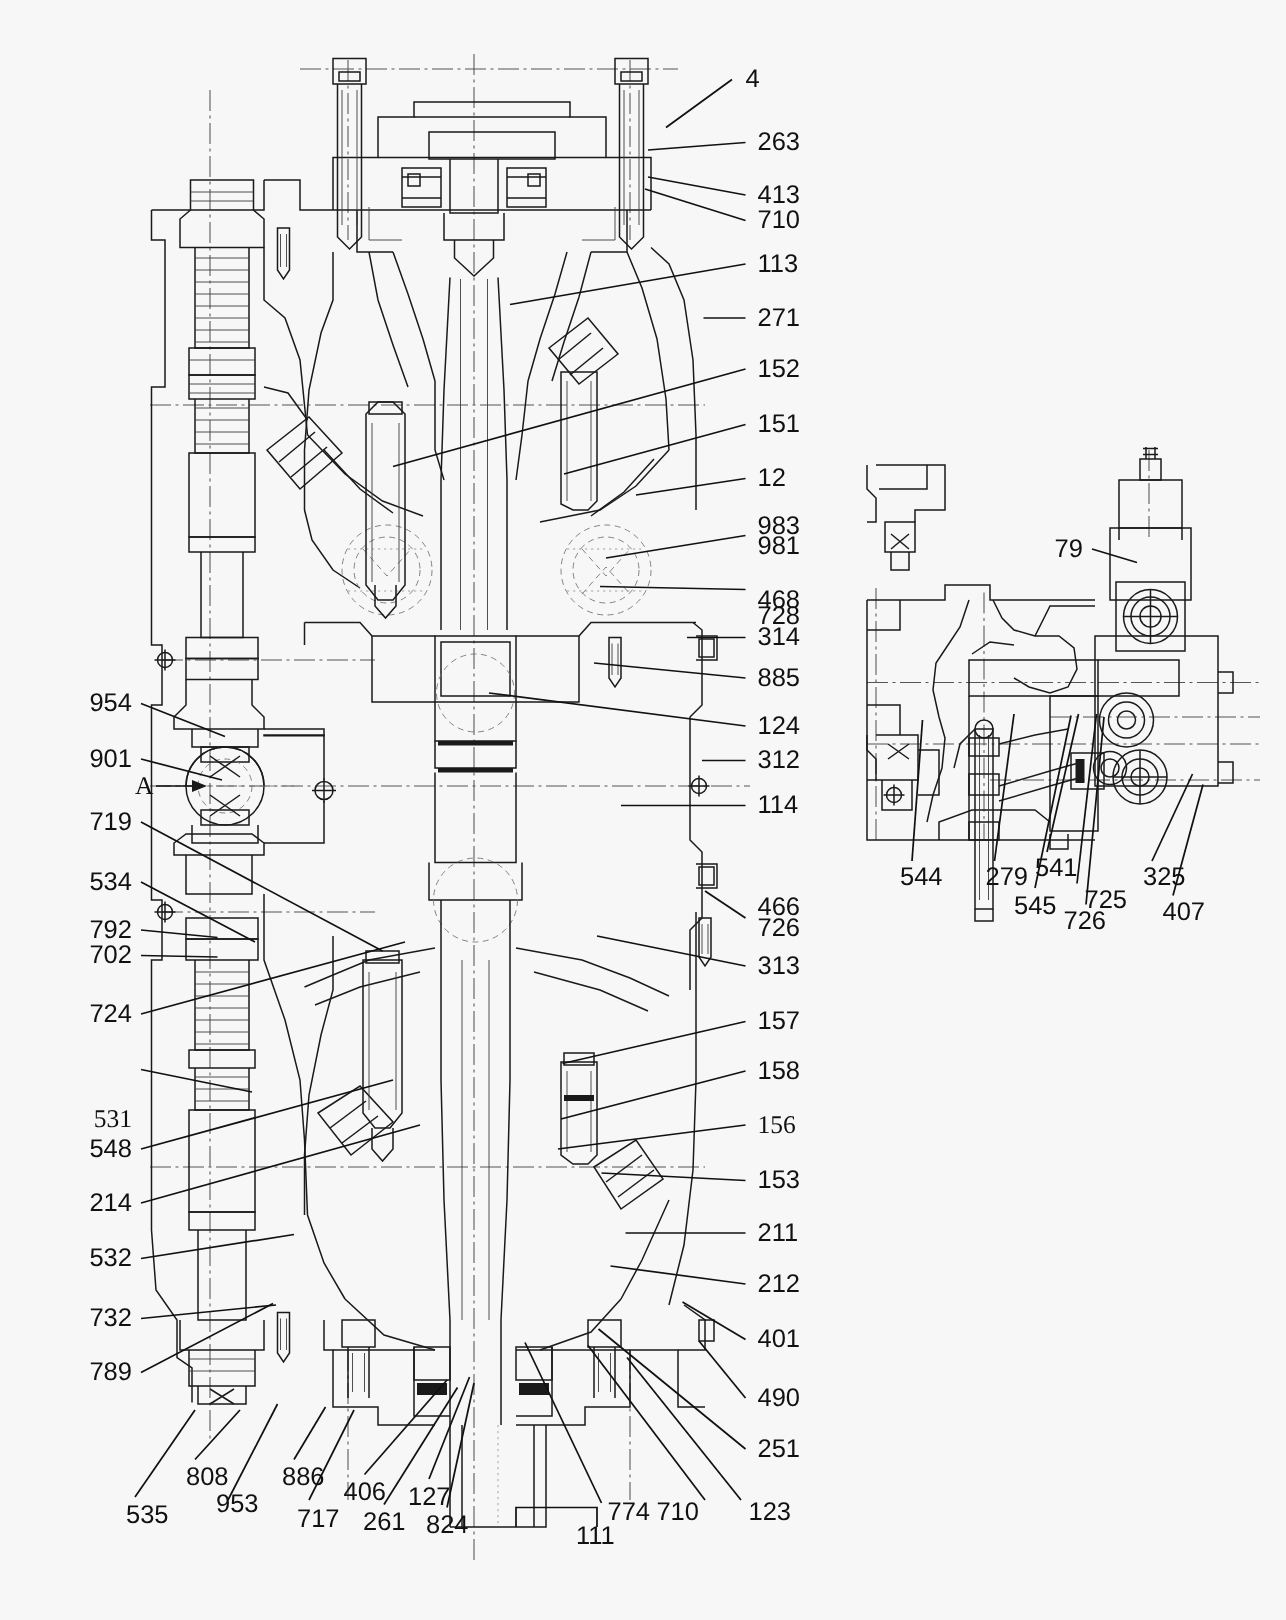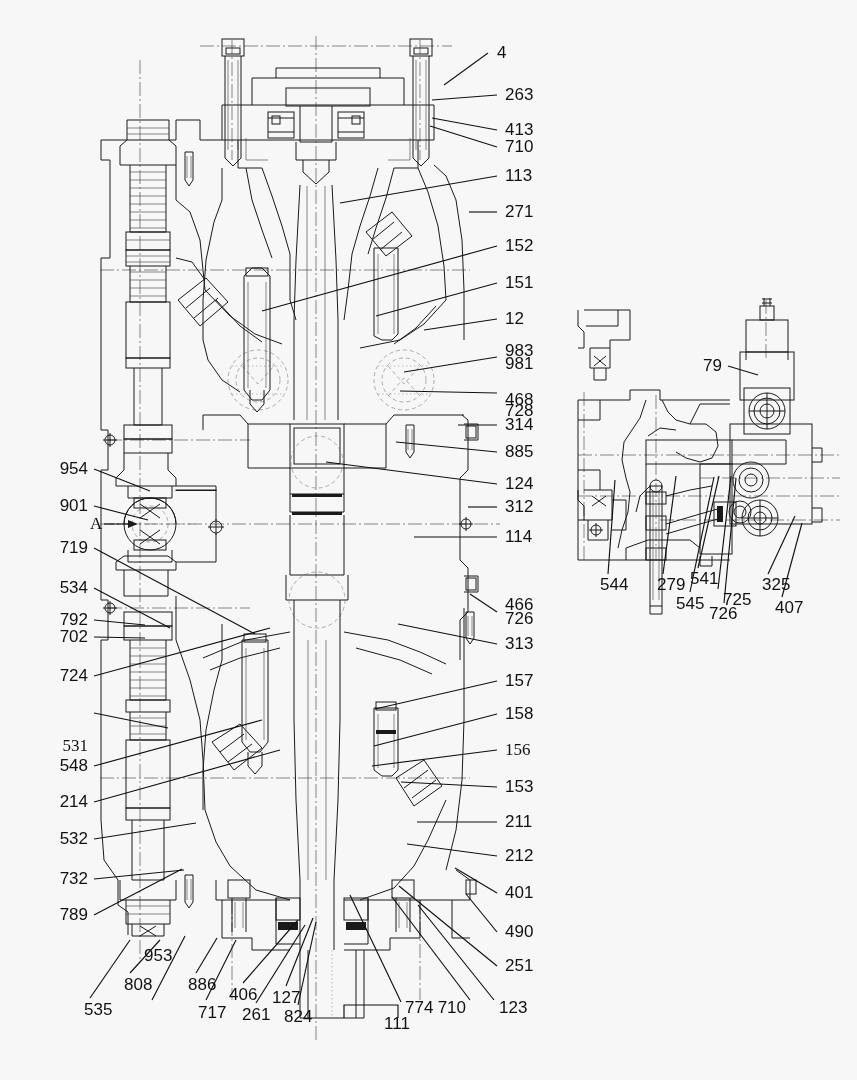--- a/index.html
+++ b/index.html
@@ -578,21 +578,21 @@
       <span class="callout rt" style="left: 88px; top: 637px;">702</span>
       <span class="callout rt" style="left: 88px; top: 676px;">724</span>
       <span class="callout rt" style="left: 88px; top: 746px; font-family: Liberation Serif, serif;">531</span>
       <span class="callout rt" style="left: 88px; top: 766px;">548</span>
       <span class="callout rt" style="left: 88px; top: 802px;">214</span>
       <span class="callout rt" style="left: 88px; top: 839px;">532</span>
       <span class="callout rt" style="left: 88px; top: 879px;">732</span>
       <span class="callout rt" style="left: 88px; top: 915px;">789</span>
       <span class="callout lt" style="left: 84px; top: 1010px;">535</span>
       <span class="callout lt" style="left: 124px; top: 985px;">808</span>
-      <span class="callout lt" style="left: 144px; top: 956px; text-align: center;">953</span>
+      <span class="callout lt" style="left: 144px; top: 1003px; text-align: center;">953</span>
       <span class="callout lt" style="left: 188px; top: 985px;">886</span>
       <span class="callout lt" style="left: 198px; top: 1013px;">717</span>
       <span class="callout lt" style="left: 229px; top: 995px;">406</span>
       <span class="callout lt" style="left: 242px; top: 1015px;">261</span>
       <span class="callout lt" style="left: 272px; top: 998px;">127</span>
       <span class="callout lt" style="left: 284px; top: 1017px;">824</span>
       <span class="callout lt" style="left: 405px; top: 1008px;">774</span>
       <span class="callout lt" style="left: 384px; top: 1024px;">111</span>
       <span class="callout rt" style="left: 722px; top: 366px;">79</span>
       <span class="callout lt" style="left: 600px; top: 585px;">544</span>

